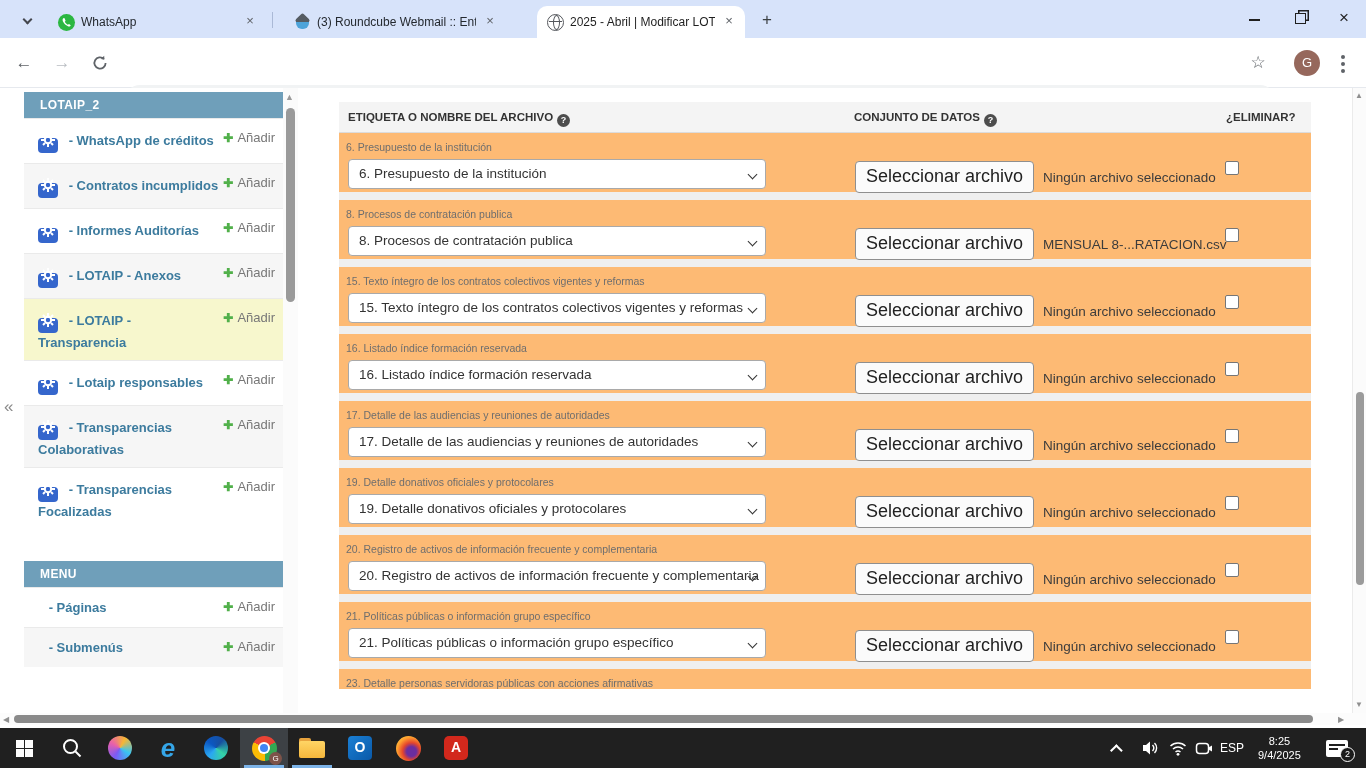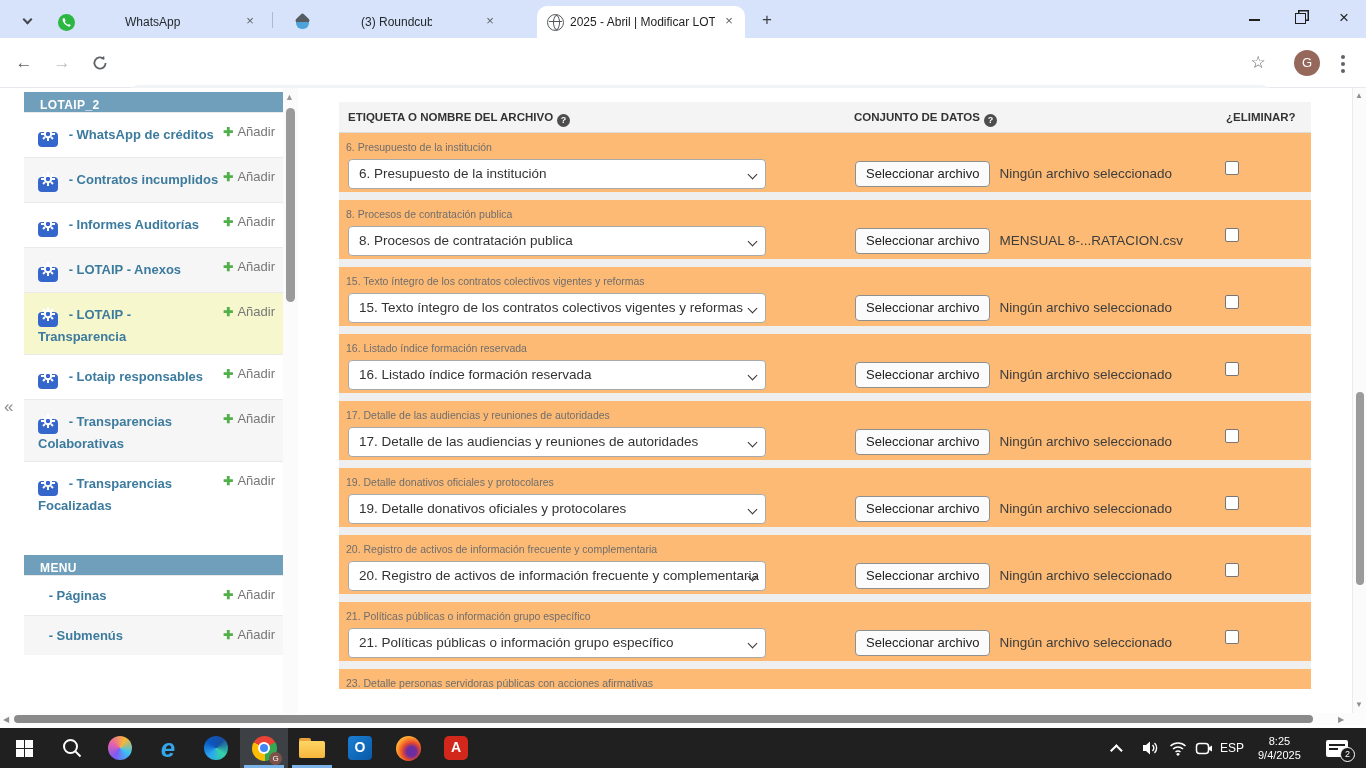--- a/index.html
+++ b/index.html
@@ -8,21 +8,21 @@
   .screen { position:absolute; top:0; left:0; width:1366px; height:768px; overflow:hidden; }
 
   
   .titlebar { position:absolute; top:0; left:0; width:1366px; height:38px; background:#d7e3fa; }
   .tabsearch { position:absolute; left:16px; top:9px; width:22px; height:22px; border-radius:50%;
                text-align:center; color:#44474e; }
   .chev-dn { display:inline-block; width:7px; height:7px; border-right:2px solid #44474e;
              border-bottom:2px solid #44474e; transform:rotate(45deg); margin-top:6px; }
   .tab { position:absolute; top:6px; height:32px; display:flex; align-items:center;
          padding:0 8px 0 10px; font-size:12px; color:#24292f; overflow:hidden; white-space:nowrap; }
-  .tab.inactive { border-radius:8px;gap:44px; }
+  .tab.inactive { border-radius:8px; }
   .tab.active { background:#fff; border-radius:10px 10px 0 0; color:#1f1f1f; }
   .tab .title { flex:1; overflow:hidden; margin:0 6px; }
   .tab-close { width:16px; height:16px; border-radius:50%; text-align:center; line-height:14px;
                color:#5f6368; font-size:13px; flex:0 0 16px; }
   .tab-close::before { content:"×"; }
   .tab-sep { position:absolute; top:12px; width:1px; height:16px; background:#aab9d6; }
   .newtab { position:absolute; left:756px; top:9px; width:22px; height:22px; color:#3c4043;
             font-size:17px; text-align:center; line-height:21px; }
   .newtab::before { content:"+"; }
   .wctl { position:absolute; top:0; height:38px; width:44px; text-align:center; color:#1f1f1f; }
@@ -65,21 +65,21 @@
            background:#5f6368; box-shadow:0 7px 0 #5f6368, 0 14px 0 #5f6368; margin-top:3px; }
 
   
   .page { position:absolute; top:88px; left:0; width:1366px; height:625px; background:#fff; overflow:hidden; }
 
   .collapse { position:absolute; left:4px; top:309px; color:#8a8a8a; font-size:17px; }
   .collapse::before { content:"«"; }
 
   
   .sidebar { position:absolute; left:24px; top:4px; width:259px; }
-  .sb-head { height:20px; background:#6f9fba; color:#fff; font-size:12px; font-weight:bold;
+  .sb-head { height:26px; background:#6f9fba; color:#fff; font-size:12px; font-weight:bold;
              letter-spacing:.4px; padding:6px 16px 0 16px; }
   .sb-sec { margin-bottom:32px; }
   .sb-item { position:relative; min-height:40px; padding:11px 60px 9px 14px; border-top:1px solid #eaeaea;
              background:#fff; font-size:13px; font-weight:bold; color:#3c7b9e; line-height:17px; }
   .sb-item.stripe { background:#f6f6f6; }
   .sb-item.hl { background:#f7f7cd; }
   .sb-item.wide { padding-right:84px; }
   .sb-ico { display:inline-block; vertical-align:-5px; margin-right:7px; }
   .ico-gear { width:20px; height:20px; border-radius:4px; background:#3566cc; position:relative; }
   .ico-pages { width:20px; height:20px; border-radius:3px; background:#7db9ec; position:relative; }
@@ -113,21 +113,21 @@
 
   .frow { position:relative; height:59px; background:#fdba74; }
   .flabel { position:absolute; left:7px; top:8px; font-size:10.5px; color:#6e6e6e; }
   .select { position:absolute; left:9px; top:26px; width:418px; height:30px; background:#fff;
             border:1px solid #a9a9a9; border-radius:4px; font-size:13.5px; color:#333;
             padding:6px 24px 0 10px; white-space:nowrap; overflow:hidden; }
   .sel-chev { position:absolute; right:9px; top:11px; width:7px; height:7px;
               border-right:1.6px solid #333; border-bottom:1.6px solid #333; transform:rotate(45deg); }
   .filebox { position:absolute; left:516px; top:28px; white-space:nowrap; }
   .filebtn { display:inline-block; background:#fbfbfb; border:1px solid #8f8f8f; border-radius:4px;
-             font-family:"Liberation Sans", sans-serif; font-size:13px; color:#222;
+             font-family:"Liberation Sans", sans-serif; font-size:18px; color:#222;
              padding:4px 10px 5px; }
   .filename { font-size:13.5px; color:#3c3c3c; margin-left:9px; }
   .chk { position:absolute; left:886px; top:28px; width:14px; height:14px; background:#fff;
          border:1px solid #767676; border-radius:2px; }
   .rsep { height:8px; background:#efefef; }
   .partial-label { position:relative; height:20px; }
 
   
   .vscroll { position:absolute; right:0; top:0; width:14px; height:625px; background:#fbfbfb;
              border-left:1px solid #ebebeb; }

